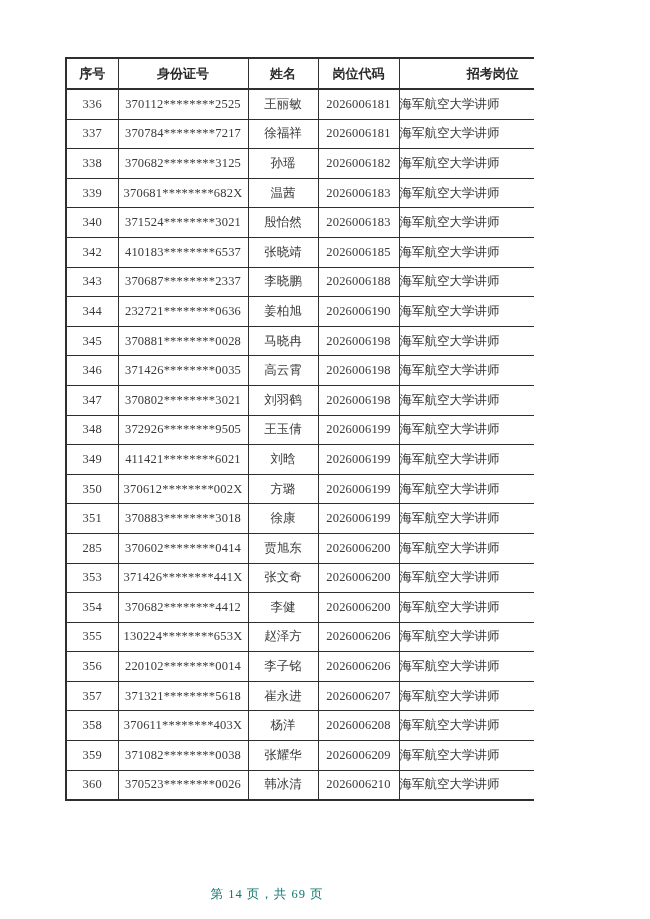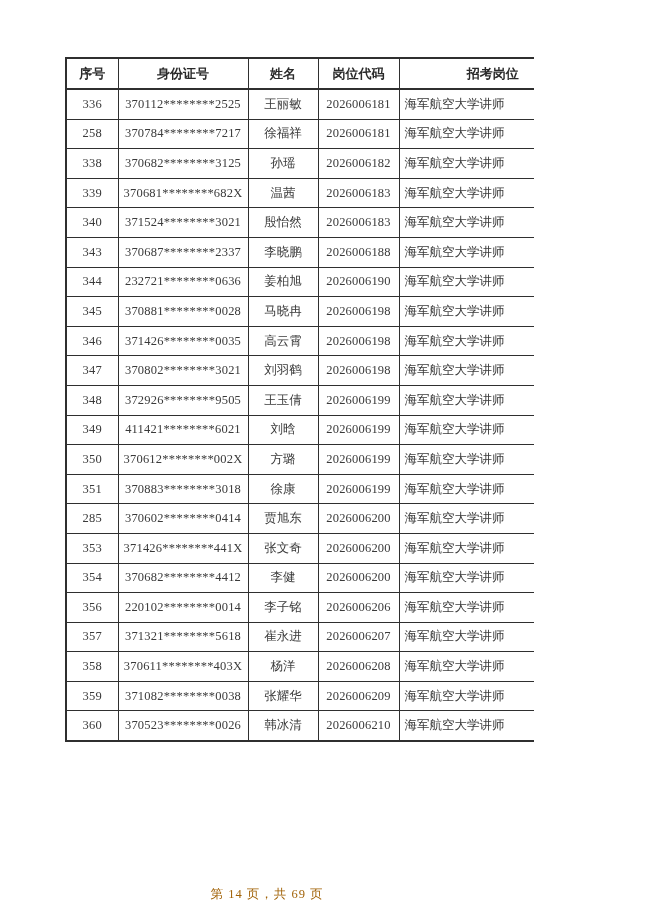--- a/index.html
+++ b/index.html
@@ -48,35 +48,34 @@
     color: #3a3a3a;
     white-space: nowrap;
     overflow: hidden;
   }
   table.roster td.num {
     font-family: "Liberation Serif", "DejaVu Serif", serif;
     letter-spacing: 0.2px;
   }
   table.roster td.pos {
     text-align: left;
-    padding-left: 5px;
   }
   .col-serial { width: 52px; }
   .col-id     { width: 130px; }
   .col-name   { width: 70px; }
   .col-code   { width: 81px; }
   .col-pos    { width: 188px; }
   .footer {
     position: absolute;
     left: 0;
     right: 0;
     top: 886px;
     text-align: center;
     font-size: 12.5px;
-    color: #a16207;
+    color: #0f766e;
     letter-spacing: 1px;
     font-family: "Liberation Serif", "DejaVu Serif", serif;
   }
 </style>
 </head>
 <body>
 
 <div class="page">
 
   <table class="roster">
@@ -98,21 +97,21 @@
     </thead>
     <tbody id="roster-body">
         <tr>
           <td class="num">336</td>
           <td class="num">370112********2525</td>
           <td>王丽敏</td>
           <td class="num">2026006181</td>
           <td class="pos">海军航空大学讲师</td>
         </tr>
         <tr>
-          <td class="num">258</td>
+          <td class="num">337</td>
           <td class="num">370784********7217</td>
           <td>徐福祥</td>
           <td class="num">2026006181</td>
           <td class="pos">海军航空大学讲师</td>
         </tr>
         <tr>
           <td class="num">338</td>
           <td class="num">370682********3125</td>
           <td>孙瑶</td>
           <td class="num">2026006182</td>
@@ -126,20 +125,27 @@
           <td class="pos">海军航空大学讲师</td>
         </tr>
         <tr>
           <td class="num">340</td>
           <td class="num">371524********3021</td>
           <td>殷怡然</td>
           <td class="num">2026006183</td>
           <td class="pos">海军航空大学讲师</td>
         </tr>
         <tr>
+          <td class="num">342</td>
+          <td class="num">410183********6537</td>
+          <td>张晓靖</td>
+          <td class="num">2026006185</td>
+          <td class="pos">海军航空大学讲师</td>
+        </tr>
+        <tr>
           <td class="num">343</td>
           <td class="num">370687********2337</td>
           <td>李晓鹏</td>
           <td class="num">2026006188</td>
           <td class="pos">海军航空大学讲师</td>
         </tr>
         <tr>
           <td class="num">344</td>
           <td class="num">232721********0636</td>
           <td>姜柏旭</td>
@@ -210,20 +216,27 @@
           <td class="pos">海军航空大学讲师</td>
         </tr>
         <tr>
           <td class="num">354</td>
           <td class="num">370682********4412</td>
           <td>李健</td>
           <td class="num">2026006200</td>
           <td class="pos">海军航空大学讲师</td>
         </tr>
         <tr>
+          <td class="num">355</td>
+          <td class="num">130224********653X</td>
+          <td>赵泽方</td>
+          <td class="num">2026006206</td>
+          <td class="pos">海军航空大学讲师</td>
+        </tr>
+        <tr>
           <td class="num">356</td>
           <td class="num">220102********0014</td>
           <td>李子铭</td>
           <td class="num">2026006206</td>
           <td class="pos">海军航空大学讲师</td>
         </tr>
         <tr>
           <td class="num">357</td>
           <td class="num">371321********5618</td>
           <td>崔永进</td>

